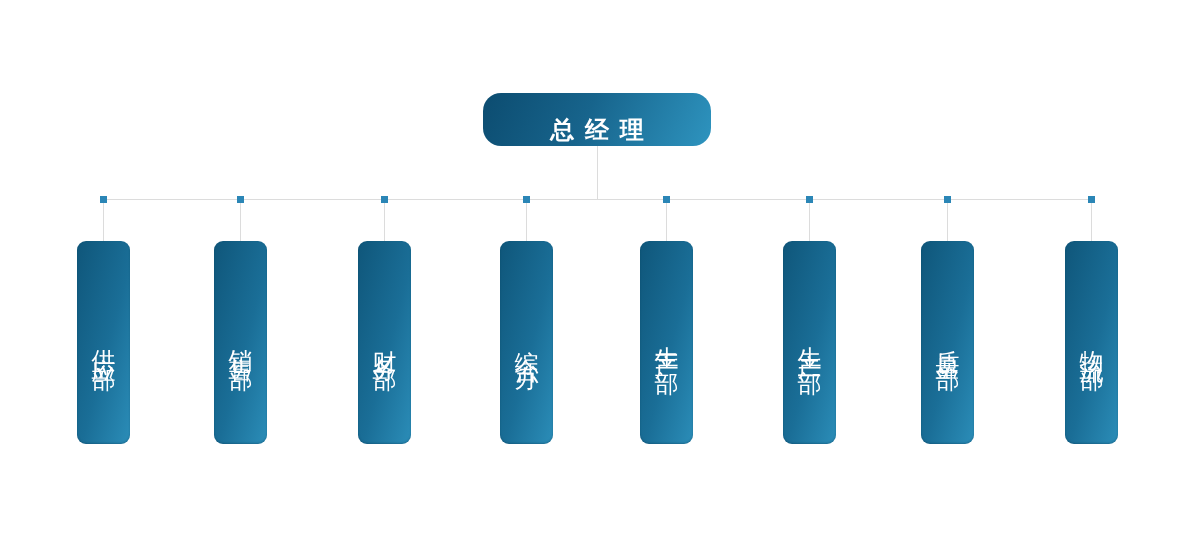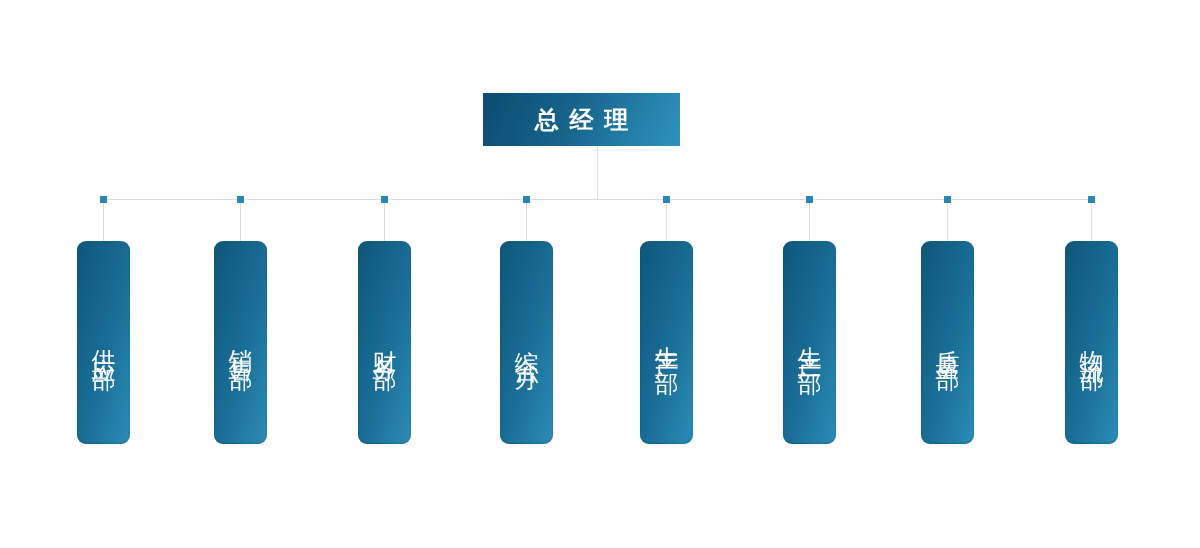--- a/index.html
+++ b/index.html
@@ -13,26 +13,26 @@
     width: 1200px;
     height: 548px;
     background: #ffffff;
     overflow: hidden;
   }
   
   .root-node {
     position: absolute;
     left: 483px;
     top: 93px;
-    width: 197px;
+    width: 228px;
     height: 53px;
-    border-radius: 0;
+    border-radius: 18px;
     background: linear-gradient(115deg, #0c4c70 0%, #17648c 45%, #2e94bf 100%);
     display: flex;
-    align-items: center;
+    align-items: flex-end;
     justify-content: center;
   }
   .root-label {
     color: #ffffff;
     font-size: 24px;
     font-weight: bold;
     letter-spacing: 0.45em;
     text-indent: 0.45em;
     white-space: nowrap;
   }

